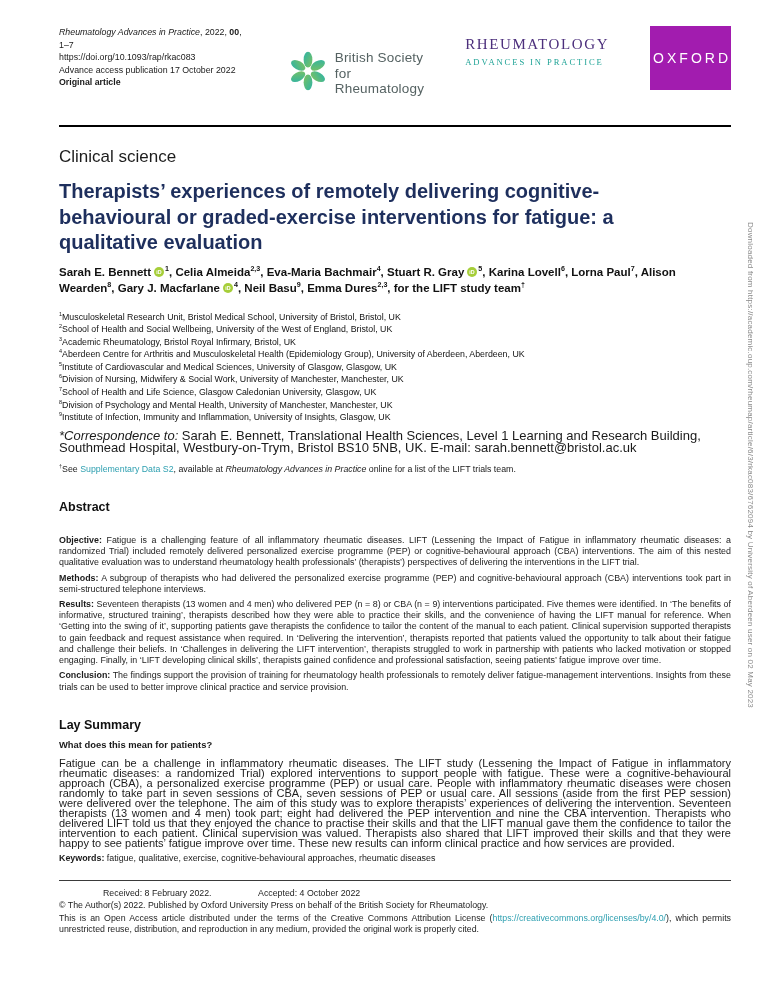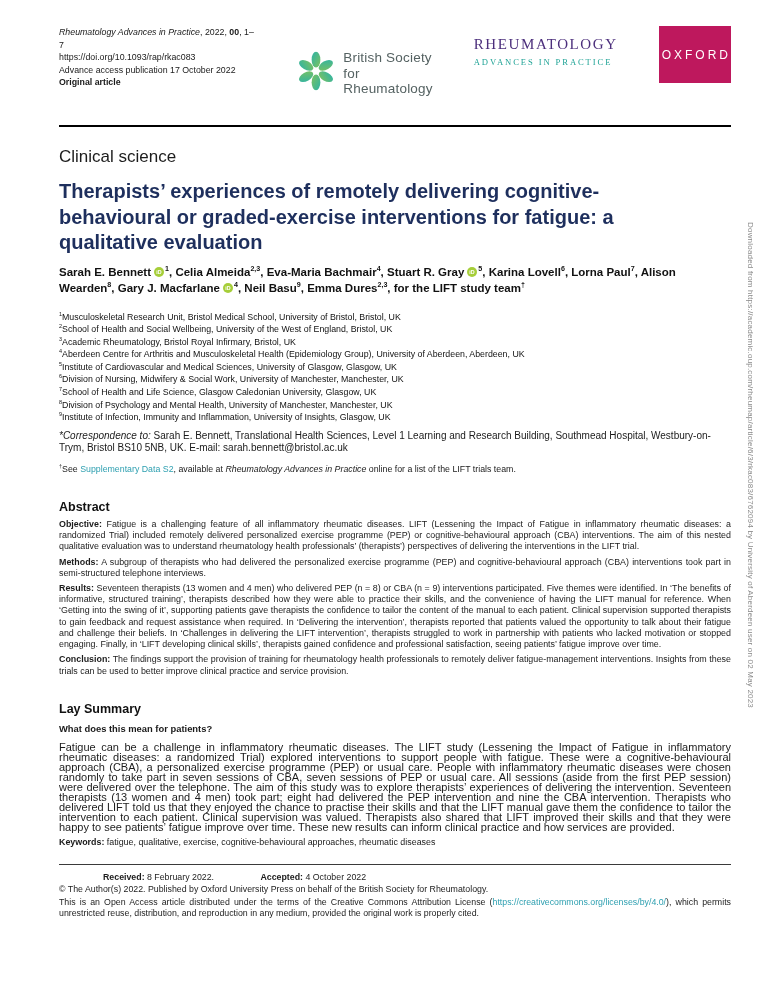--- a/index.html
+++ b/index.html
@@ -13,52 +13,52 @@
   
   .header-row { display:flex; justify-content:space-between; align-items:flex-start;gap:41px; }
   .pub-info { font-size:8.8px; line-height:12.6px; width:225px; }
   .pub-info i { font-style:italic; }
   .pub-info b { font-weight:bold; }
   .bsr-logo { display:flex; align-items:center; gap:7px; margin-top:24px; }
   .bsr-text { font-size:13.5px; line-height:15.5px; color:#556262; letter-spacing:0.2px; }
   .rheum-mark { margin-top:10px; text-align:left; }
   .rheum-name { font-family:"Liberation Serif", serif; font-size:15px; letter-spacing:1.6px; color:#4c2f7c; }
   .rheum-sub  { font-family:"Liberation Serif", serif; font-size:8.6px; letter-spacing:1.9px; color:#1fa396; margin-top:4px; }
-  .oxford-box { width:82px; height:57px; background:#be185d; color:#fff; display:flex; align-items:center; justify-content:center;
-                font-size:12px; letter-spacing:3px; padding-left:3px; }
+  .oxford-box { width:82px; height:64px; background:#a21caf; color:#fff; display:flex; align-items:center; justify-content:center;
+                font-size:14px; letter-spacing:3px; padding-left:3px; }
   .header-rule { height:2.5px; background:#000; margin-top:28px; }
 
   
   .section-label { margin-top:20px; font-size:17px; color:#1c1c1c; }
   .article-title { margin-top:12px; font-size:20px; line-height:25.5px; font-weight:bold; color:#1e2f5d; width:650px; }
   .authors-line { margin-top:9px; font-size:11.5px; font-weight:bold; line-height:15.5px; color:#111; width:660px; }
   .authors-line sup, .affil-line sup, .fn sup { font-size:0.62em; vertical-align:super; line-height:0; }
   .orcid { display:inline-block; margin:0 1px 0 3px; vertical-align:-1px; }
   .affils { margin-top:13px; }
   .affil-line { font-size:8.8px; line-height:12.6px; color:#111; }
-  .corresp { margin-top:6px; font-size:10px; line-height:12.4px; width:672px; }
+  .corresp { margin-top:6px; font-size:13px; line-height:12.4px; width:672px; }
   .corresp .lead { font-style:italic; }
   .fn { margin-top:8px; font-size:8.8px; line-height:12.4px; }
   .link { color:#2d9fb0; }
   .fn .journal { font-style:italic; }
 
   
   .block-heading { margin-top:25px; font-size:12.5px; font-weight:bold; color:#111; }
-  .abs-sections { margin-top:5px; }
+  .abs-sections { margin-top:21px; }
   .abs-p { font-size:8.9px; line-height:11.2px; text-align:justify; margin-top:4px; color:#1c1c1c; }
   .abs-p b { font-weight:bold; }
   .lay-subhead { margin-top:7px; font-size:9.4px; font-weight:bold; }
   .lay-text { margin-top:8px; font-size:11px; line-height:10px; text-align:justify; color:#1c1c1c; }
   .keywords { margin-top:5px; font-size:8.9px; line-height:11.2px; }
   .keywords b { font-weight:bold; }
 
   
   .footer { margin-top:16px; border-top:1px solid #3a3a3a; padding-top:6px; font-size:8.8px; line-height:11.4px; color:#1c1c1c; }
   .footer .row { margin-top:1px; }
-  .footer b { font-weight:bold;padding-left:44px; }
+  .footer b { font-weight:normal;padding-left:44px; }
   .oa-text { text-align:justify; }
 
   
   .download-note {
     position:absolute; top:222px; right:6px;
     writing-mode:vertical-rl; font-size:8px; color:#8a8a8a; letter-spacing:0.2px;
   }
 </style>
 </head>
 <body>

